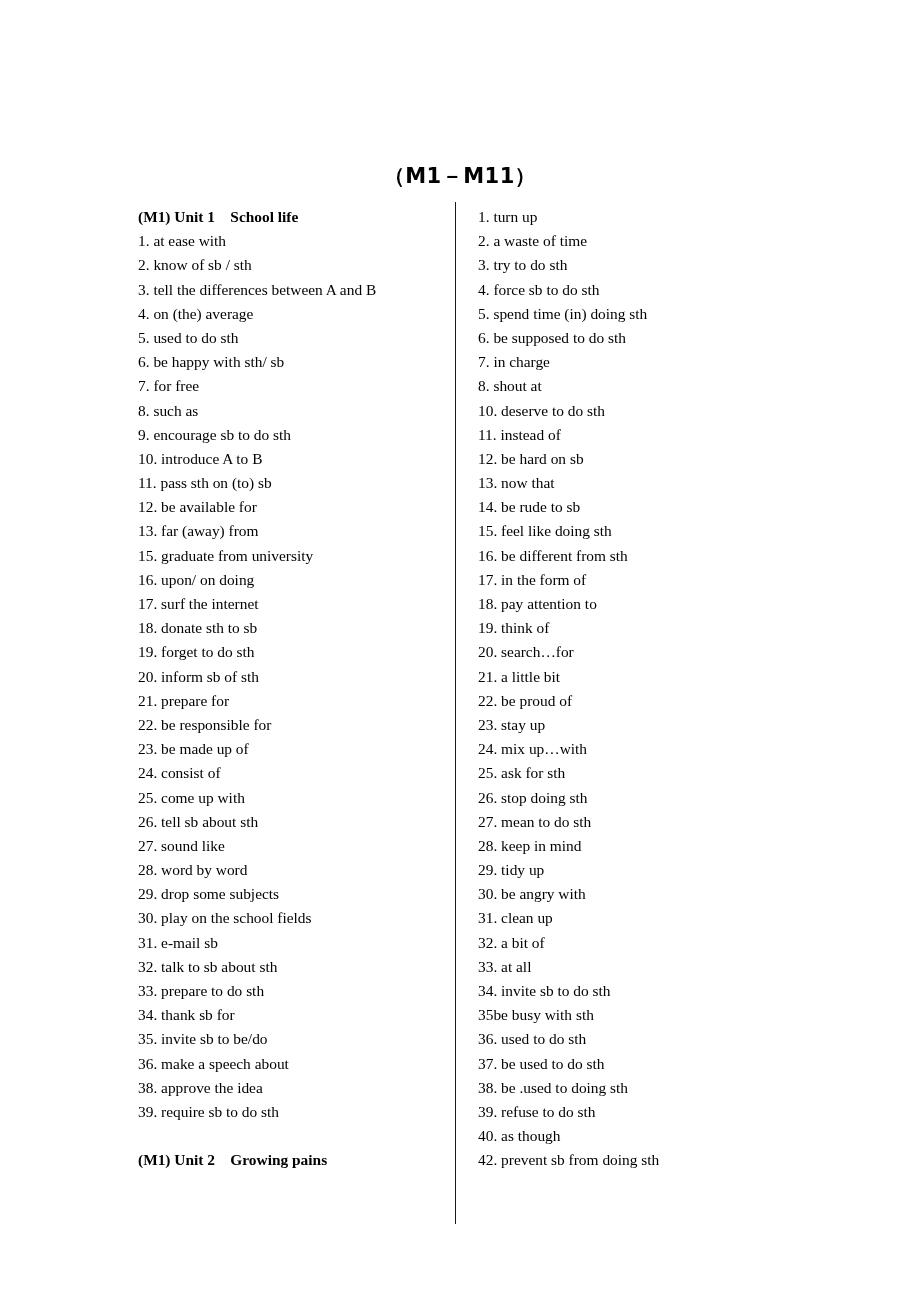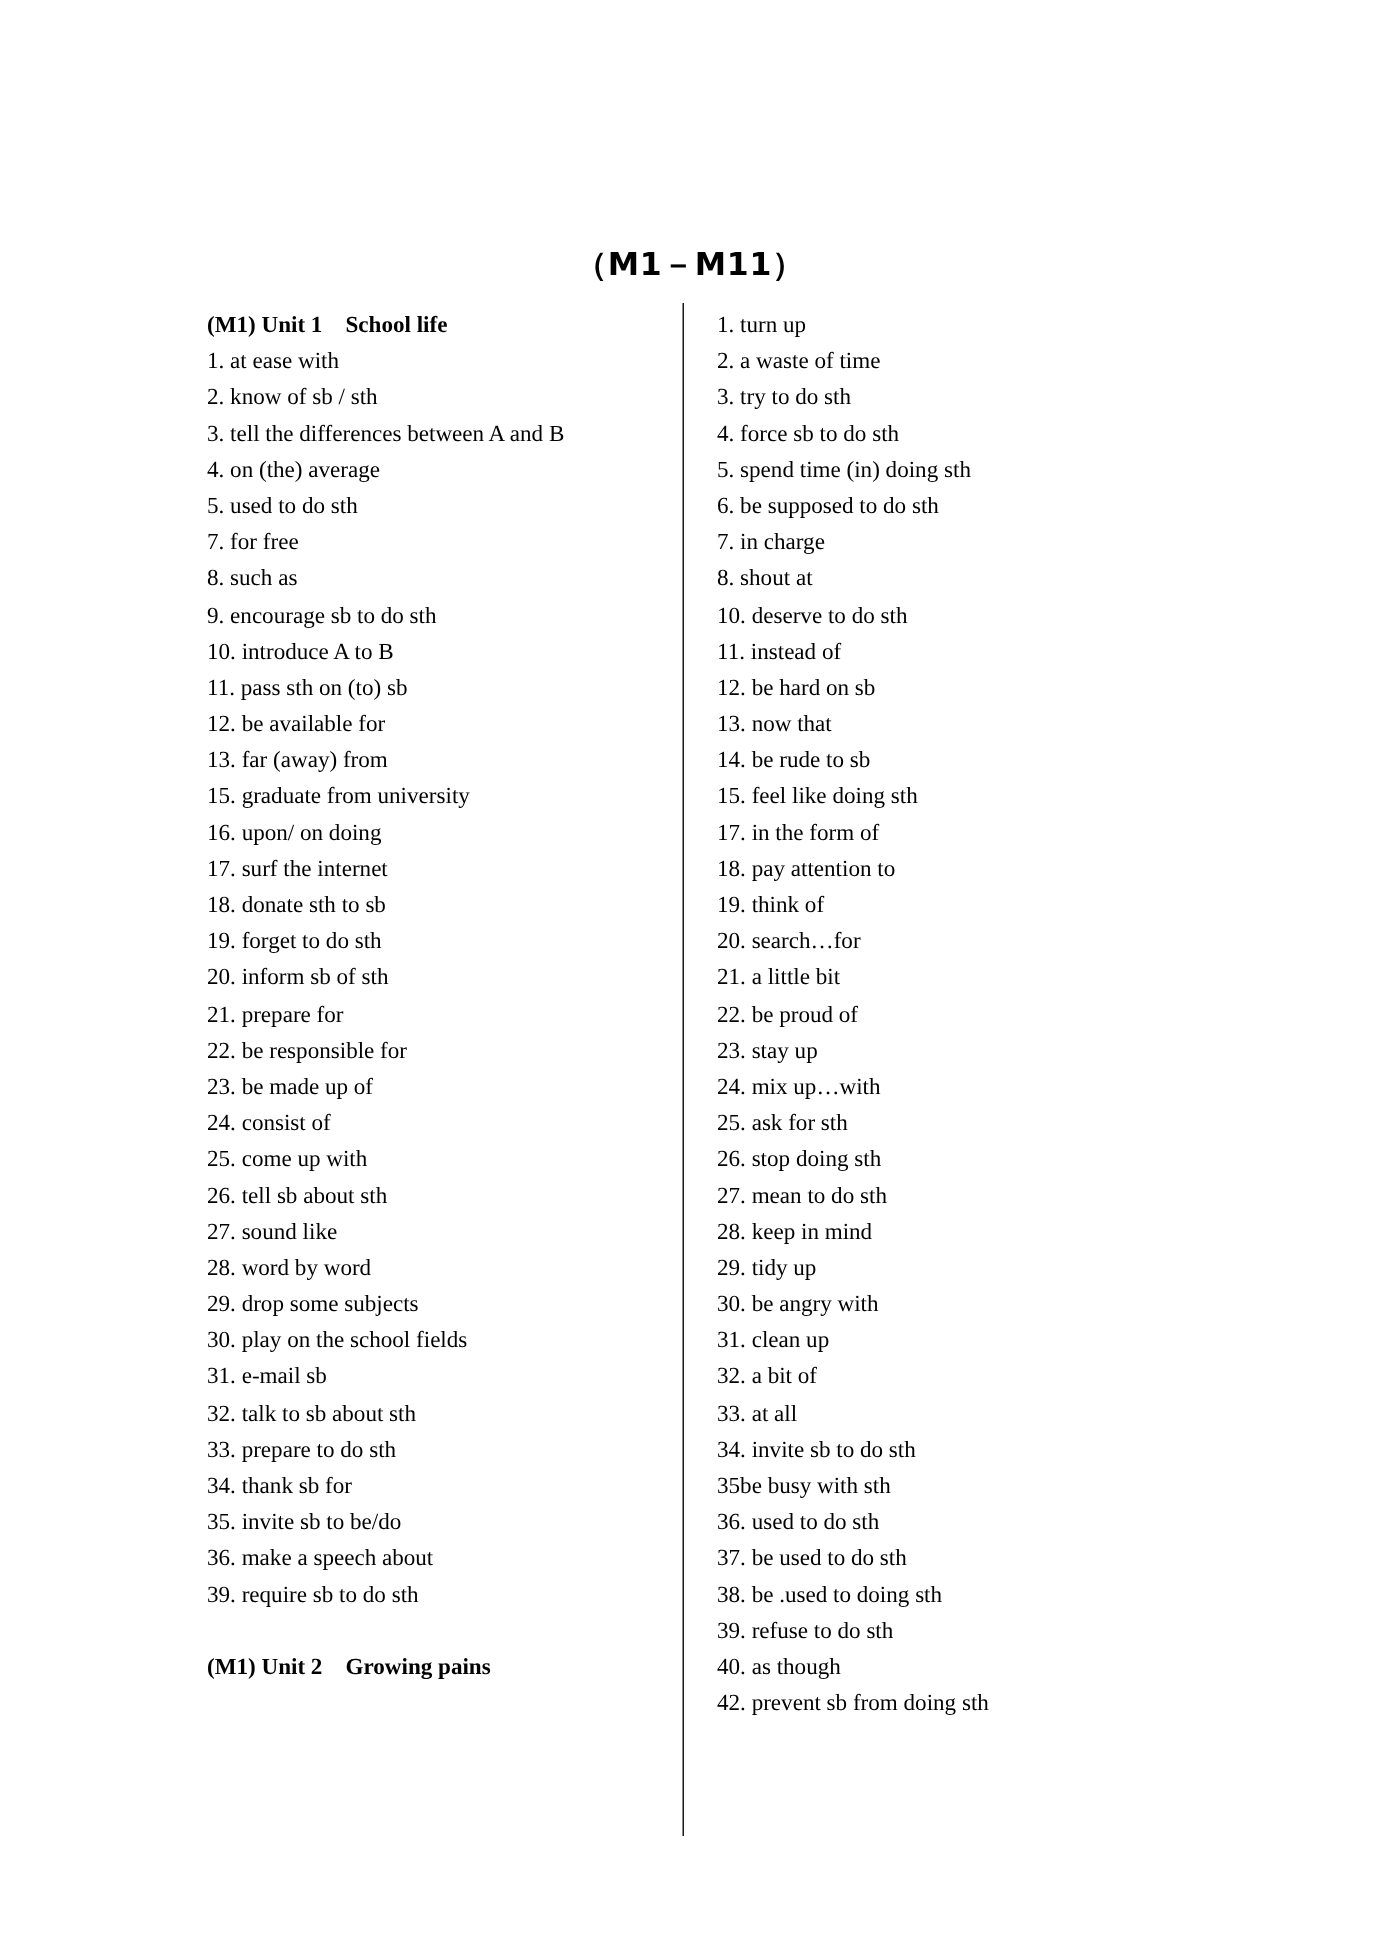--- a/index.html
+++ b/index.html
@@ -91,20 +91,21 @@
 
     <div class="col-divider"></div>
 
     <div class="col col-left">
         <div class="entry heading">(M1) Unit 1    School life</div>
         <div class="entry">1. at ease with</div>
         <div class="entry">2. know of sb / sth</div>
         <div class="entry">3. tell the differences between A and B</div>
         <div class="entry">4. on (the) average</div>
         <div class="entry">5. used to do sth</div>
+        <div class="entry">6. be happy with sth/ sb</div>
         <div class="entry">7. for free</div>
         <div class="entry">8. such as</div>
         <div class="entry">9. encourage sb to do sth</div>
         <div class="entry">10. introduce A to B</div>
         <div class="entry">11. pass sth on (to) sb</div>
         <div class="entry">12. be available for</div>
         <div class="entry">13. far (away) from</div>
         <div class="entry">15. graduate from university</div>
         <div class="entry">16. upon/ on doing</div>
         <div class="entry">17. surf the internet</div>
@@ -120,40 +121,42 @@
         <div class="entry">27. sound like</div>
         <div class="entry">28. word by word</div>
         <div class="entry">29. drop some subjects</div>
         <div class="entry">30. play on the school fields</div>
         <div class="entry">31. e-mail sb</div>
         <div class="entry">32. talk to sb about sth</div>
         <div class="entry">33. prepare to do sth</div>
         <div class="entry">34. thank sb for</div>
         <div class="entry">35. invite sb to be/do</div>
         <div class="entry">36. make a speech about</div>
+        <div class="entry">38. approve the idea</div>
         <div class="entry">39. require sb to do sth</div>
         <div class="entry spacer"></div>
         <div class="entry heading">(M1) Unit 2    Growing pains</div>
       </div>
 
     <div class="col col-right">
         <div class="entry">1. turn up</div>
         <div class="entry">2. a waste of time</div>
         <div class="entry">3. try to do sth</div>
         <div class="entry">4. force sb to do sth</div>
         <div class="entry">5. spend time (in) doing sth</div>
         <div class="entry">6. be supposed to do sth</div>
         <div class="entry">7. in charge</div>
         <div class="entry">8. shout at</div>
         <div class="entry">10. deserve to do sth</div>
         <div class="entry">11. instead of</div>
         <div class="entry">12. be hard on sb</div>
         <div class="entry">13. now that</div>
         <div class="entry">14. be rude to sb</div>
         <div class="entry">15. feel like doing sth</div>
+        <div class="entry">16. be different from sth</div>
         <div class="entry">17. in the form of</div>
         <div class="entry">18. pay attention to</div>
         <div class="entry">19. think of</div>
         <div class="entry">20. search…for</div>
         <div class="entry">21. a little bit</div>
         <div class="entry">22. be proud of</div>
         <div class="entry">23. stay up</div>
         <div class="entry">24. mix up…with</div>
         <div class="entry">25. ask for sth</div>
         <div class="entry">26. stop doing sth</div>

